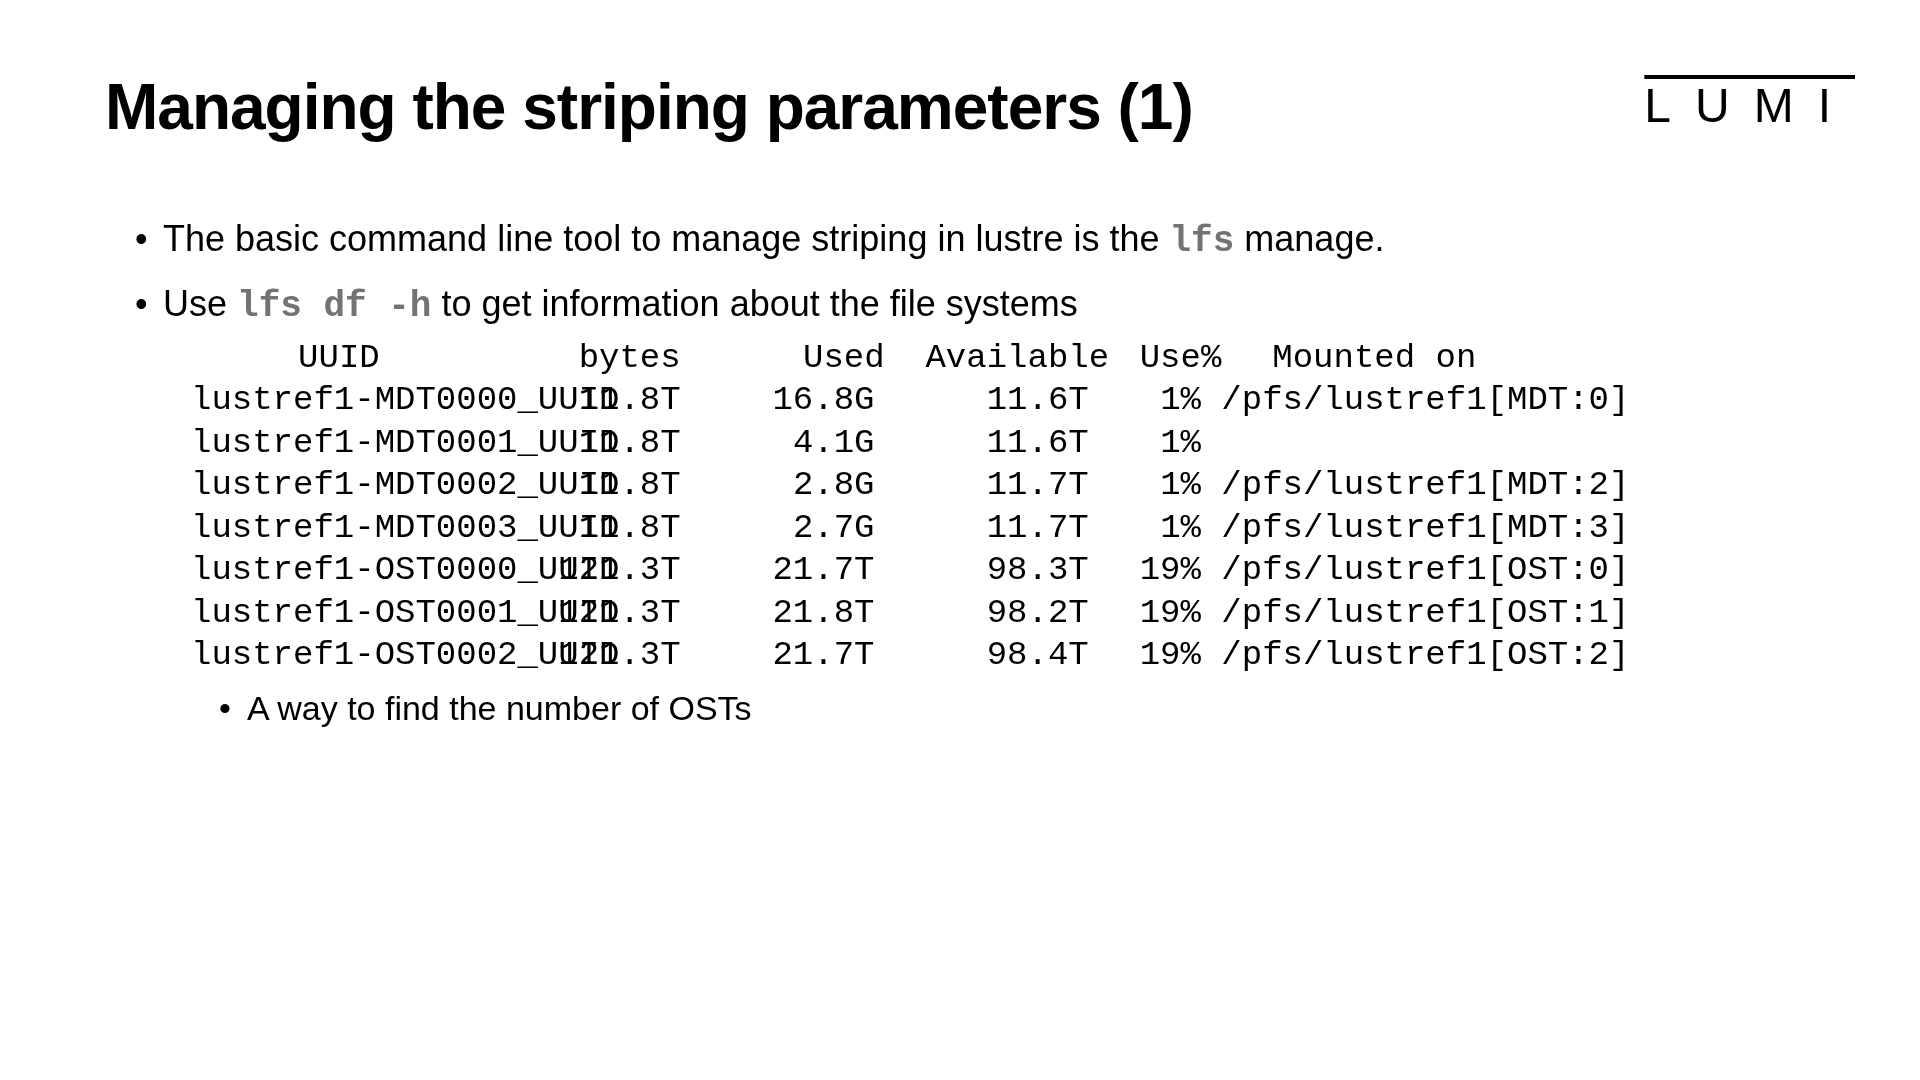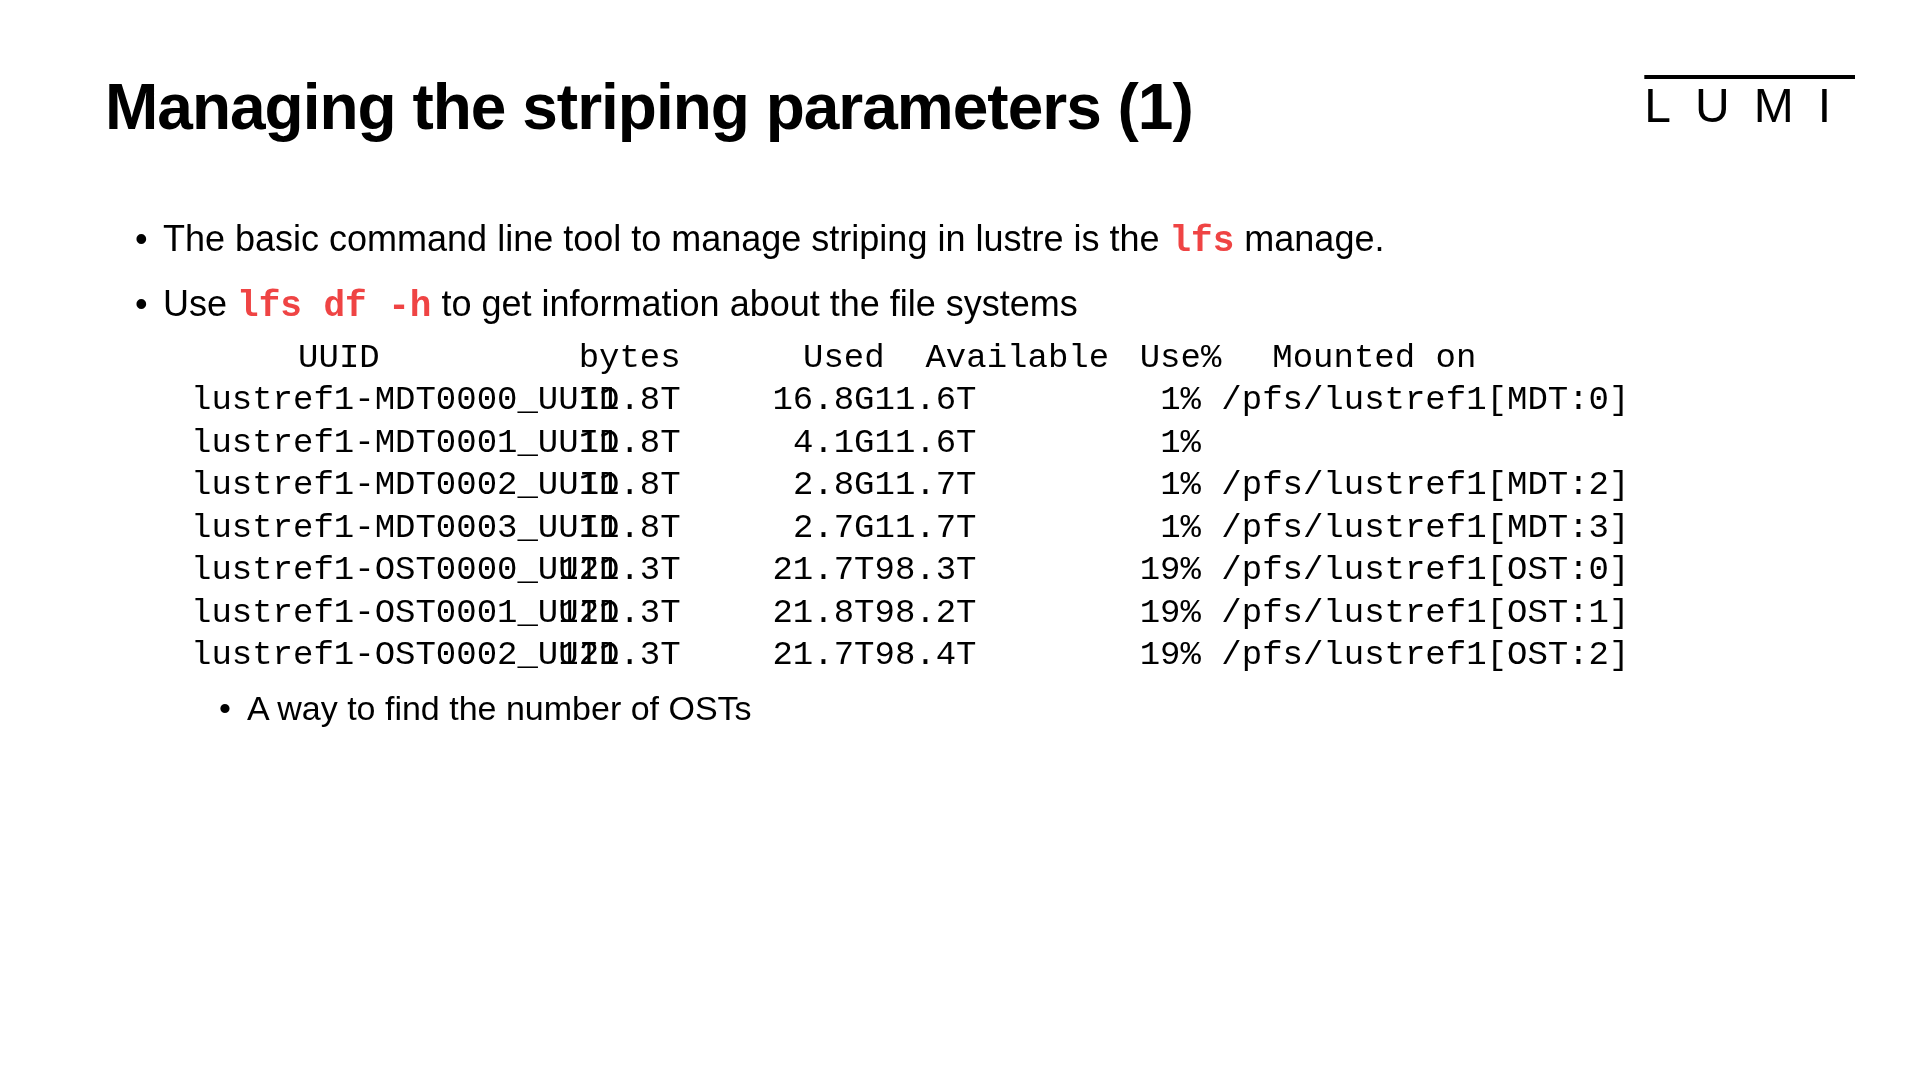--- a/index.html
+++ b/index.html
@@ -78,38 +78,38 @@
   ul.inner > li::before {
     content: "•";
     position: absolute;
     left: 0;
     top: 0;
     font-size: 34px;
     line-height: 1.4;
   }
   .code-inline {
     font-family: "Consolas", "Menlo", "Courier New", monospace;
-    color: #ef4444;
+    color: #737373;
     font-weight: 600;
     white-space: pre;
   }
   .term-table {
     font-family: "Consolas", "Menlo", "Courier New", monospace;
     font-size: 34px;
     line-height: 1.25;
     margin: 4px 0 8px 28px;
     white-space: nowrap;
   }
   .term-row {
     display: flex;
   }
   .c-uuid  { width: 14.5ch; text-align: left;  }
   .c-bytes { width:  9.5ch; text-align: right; }
   .c-used  { width:  9.5ch; text-align: right; }
-  .c-avail { width: 10.5ch; text-align: left; }
+  .c-avail { width: 10.5ch; text-align: right; }
   .c-usep  { width:  5.5ch; text-align: right; }
   .c-mnt   { padding-left: 1ch; text-align: left; flex: 0 0 auto; }
 
   .h-uuid  { text-align: center;  }
   .h-bytes { text-align: right; padding-right: 0.5ch; }
   .h-used  { text-align: right; padding-right: 0.5ch; }
   .h-avail { text-align: right; padding-right: 0.5ch; }
   .h-usep  { text-align: left;  padding-left: 1ch; width: 5.5ch; }
   .h-mnt   { text-align: left;  }
 </style>

